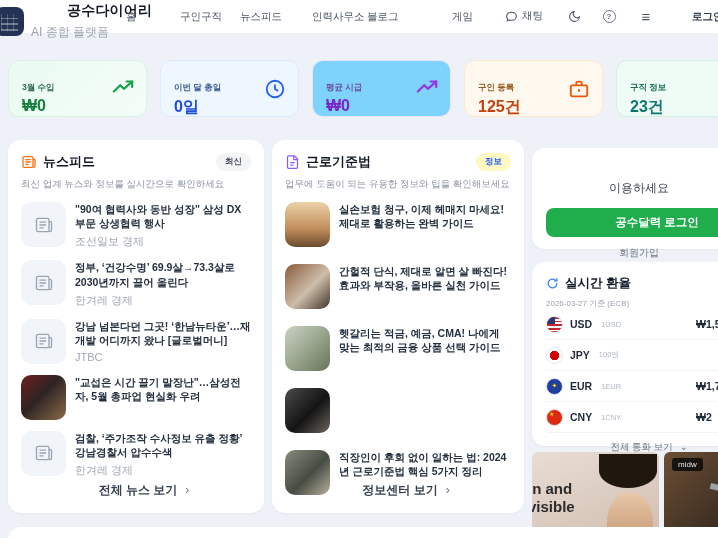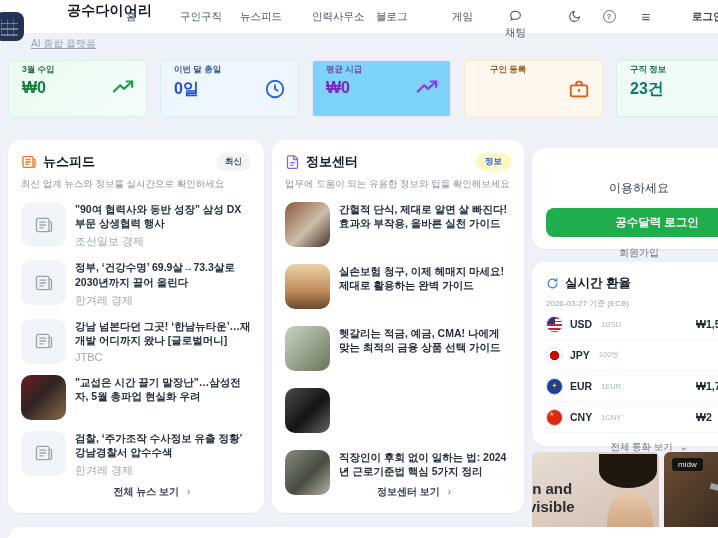--- a/index.html
+++ b/index.html
@@ -8,41 +8,41 @@
   .page { position:absolute; inset:0; }
 
   
   .nav { position:absolute; top:0; left:0; width:100%; height:34px; background:#ffffff; border-bottom:1px solid #eef0f4; }
   .logo { position:absolute; left:-5px; top:2px; display:flex; align-items:center; gap:7px; }
   .logo-icon { width:29px; height:29px; border-radius:8px; background:#243253;
     background-image:repeating-linear-gradient(0deg, rgba(255,255,255,.35) 0 1.5px, transparent 1.5px 6px),
                      repeating-linear-gradient(90deg, rgba(255,255,255,.22) 0 1.5px, transparent 1.5px 6px);
     background-size:17px 17px; background-repeat:no-repeat; background-position:6px 7px; }
   .logo-title { font-size:14px; font-weight:bold; color:#111827; letter-spacing:.2px;margin-left:36px; }
-  .logo-sub { font-size:10px; color:#9ca3af; margin-top:17px;text-decoration:underline; }
+  .logo-sub { font-size:12px; color:#9ca3af; margin-top:4px; }
   .nav-item { position:absolute; top:10px; font-size:10.5px; color:#4b5563; cursor:pointer; white-space:nowrap; }
-  .nav-item.chat { display:flex; align-items:center; gap:4px; top:9px;flex-direction:column; }
+  .nav-item.chat { display:flex; align-items:center; gap:4px; top:9px; }
   .nav-ico { position:absolute; top:8px; width:16px; height:16px; display:flex; align-items:center; justify-content:center; color:#6b7280; cursor:pointer; }
   .help-circle { width:13px; height:13px; border:1.2px solid #6b7280; border-radius:50%; font-size:8px; color:#6b7280; display:flex; align-items:center; justify-content:center; font-weight:bold; }
   .ham { font-size:15px; color:#4b5563; }
 
   
   .stats { position:absolute; top:60px; left:8px; display:flex; gap:13px; }
-  .stat { width:139px; height:57px; border-radius:3px; padding:3px 13px; position:relative; flex:none; }
+  .stat { width:139px; height:57px; border-radius:11px; padding:21px 13px; position:relative; flex:none; }
   .stat .lbl { font-size:8.5px; font-weight:bold; }
   .stat .val { font-size:16px; font-weight:bold; margin-top:3px; }
   .stat .ico { position:absolute; right:12px; top:17px; }
   .s-green  { background:linear-gradient(135deg,#eafbf1,#f4fdf8); border:1px solid #d8f3e3; }
   .s-green .lbl{ color:#2f6b4f; } .s-green .val{ color:#15803d; }
   .s-blue   { background:#eef6ff; border:1px solid #dcebfc; }
   .s-blue .lbl{ color:#3b5f8f; } .s-blue .val{ color:#1d4ed8; }
   .s-purple { background:#7dd3fc; border:1px solid #ece5fa; }
   .s-purple .lbl{ color:#6d4d9e; } .s-purple .val{ color:#7e22ce; }
   .s-orange { background:#fff8ee; border:1px solid #fbe9cf; }
-  .s-orange .lbl{ color:#9a5b1f;margin-left:12px; } .s-orange .val{ color:#c2410c; }
+  .s-orange .lbl{ color:#9a5b1f; } .s-orange .val{ color:#c2410c; }
   .s-teal   { background:#eefcf5; border:1px solid #d2f1e2; }
   .s-teal .lbl{ color:#1f6b5c; } .s-teal .val{ color:#0f766e; }
 
   
   .card { background:#fff; border-radius:13px; box-shadow:0 1px 2px rgba(30,41,59,.05); position:absolute; }
   .news-card { left:8px; top:140px; width:256px; height:373px; padding:13px 13px 8px; }
   .info-card { left:272px; top:140px; width:252px; height:373px; padding:13px 13px 8px; }
 
   .sec-head { display:flex; align-items:center; gap:6px; }
   .sec-title { font-size:13px; font-weight:bold; color:#111827; }
@@ -52,21 +52,21 @@
   .sec-sub { font-size:9.5px; color:#8b93a1; margin-top:7px; }
 
   .feed { margin-top:11px; }
   .row { display:flex; gap:9px; margin-bottom:11px; cursor:pointer; }
   .thumb { width:45px; height:45px; border-radius:10px; flex:none; background:#f1f4f8; display:flex; align-items:center; justify-content:center; color:#b6bec9; overflow:hidden; }
   .row-txt { min-width:0; }
   .row-title { font-size:10.5px; font-weight:bold; color:#253041; line-height:1.35;
     display:-webkit-box; -webkit-line-clamp:2; -webkit-box-orient:vertical; overflow:hidden; max-height:29px; }
   .row-src { font-size:11px; color:#a1a8b3; margin-top:4px; }
   .info-card .row { margin-bottom:17px; }
-  .see-all { position:absolute; bottom:14px; left:16px; width:100%; text-align:center; font-size:10px; color:#374151; font-weight:bold; cursor:pointer; }
+  .see-all { position:absolute; bottom:14px; left:8px; width:100%; text-align:center; font-size:12px; color:#374151; font-weight:bold; cursor:pointer; }
   .see-all .chev { color:#6b7280; margin-left:8px; font-weight:normal; }
 
   
   .ph-crowd  { background:linear-gradient(135deg,#6e2020 0%,#2e2423 45%,#8a6a4a 100%); }
   .ph-desk   { background:linear-gradient(135deg,#8a5a3b 0%,#cdbda9 55%,#41332a 100%); }
   .ph-beach  { background:linear-gradient(180deg,#ecd2a8 0%,#c08c5a 60%,#6b4a30 100%); }
   .ph-dollar { background:linear-gradient(135deg,#ccd2c6 0%,#93a289 55%,#66745c 100%); }
   .ph-camera { background:linear-gradient(135deg,#4b4b4b 0%,#141414 55%,#6a655e 100%); }
   .ph-worker { background:linear-gradient(135deg,#858c7d 0%,#474c42 55%,#b7b1a2 100%); }
 
@@ -119,21 +119,21 @@
       <div class="logo-icon"></div>
       <div class="logo-text">
         <div class="logo-title">공수다이어리</div>
         <div class="logo-sub">AI 종합 플랫폼</div>
       </div>
     </div>
     <span class="nav-item" style="left:126px">홈</span>
     <span class="nav-item" style="left:180px">구인구직</span>
     <span class="nav-item" style="left:240px">뉴스피드</span>
     <span class="nav-item" style="left:312px">인력사무소</span>
-    <span class="nav-item" style="left:376px">블로그</span>
+    <span class="nav-item" style="left:367px">블로그</span>
     <span class="nav-item" style="left:452px">게임</span>
     <span class="nav-item chat" style="left:505px">
       <span>
         <svg width="13" height="13" viewBox="0 0 24 24" fill="none" stroke="#4b5563" stroke-width="2">
           <path d="M21 11.5c0 4.1-4 7.5-9 7.5-1 0-2-.14-2.9-.4L4 20l1.1-3.3C3.8 15.4 3 13.5 3 11.5 3 7.4 7 4 12 4s9 3.4 9 7.5z"></path>
         </svg>
       </span>
       <span>채팅</span>
     </span>
     <span class="nav-ico" style="left:566px">
@@ -174,20 +174,21 @@
       <div class="val">₩0</div>
       <span class="ico">
         <svg width="22" height="18" viewBox="0 0 24 18" fill="none" stroke="#9333ea" stroke-width="2.4" stroke-linecap="round" stroke-linejoin="round">
           <path d="M2 14 L9 7 L13 11 L22 3"></path>
             <path d="M16 3 H22 V9"></path>
         </svg>
       </span>
     </div>
     <div class="stat s-orange">
       <div class="lbl">구인 등록</div>
+      <div class="val">125건</div>
       <span class="ico">
         <svg width="22" height="22" viewBox="0 0 24 24" fill="none" stroke="#ea580c" stroke-width="2">
           <rect x="3" y="8" width="18" height="12" rx="2"></rect>
             <path d="M9 8V6a2 2 0 0 1 2-2h2a2 2 0 0 1 2 2v2"></path>
             <path d="M12 12v3"></path>
         </svg>
       </span>
     </div>
     <div class="stat s-teal">
       <div class="lbl">구직 정보</div>
@@ -276,36 +277,36 @@
 
   <div class="card info-card">
     <div class="sec-head">
       <span>
         <svg width="15" height="16" viewBox="0 0 24 24" fill="none" stroke="#8b5cf6" stroke-width="2">
           <path d="M6 2h9l5 5v13a2 2 0 0 1-2 2H6a2 2 0 0 1-2-2V4a2 2 0 0 1 2-2z"></path>
             <path d="M14 2v6h6"></path>
             <path d="M8.5 13h7M8.5 17h5"></path>
         </svg>
       </span>
-      <span class="sec-title">정보센터</span>
+      <span class="sec-title">근로기준법</span>
       <span class="badge badge-blue">정보</span>
     </div>
     <div class="sec-sub">업무에 도움이 되는 유용한 정보와 팁을 확인해보세요</div>
 
     <div class="feed">
       <div class="row">
+        <div class="thumb ph-beach"></div>
+        <div class="row-txt">
+            <div class="row-title">실손보험 청구, 이제 헤매지 마세요! 제대로 활용하는 완벽 가이드</div>
+          </div>
+      </div>
+      <div class="row">
         <div class="thumb ph-desk"></div>
         <div class="row-txt">
             <div class="row-title">간헐적 단식, 제대로 알면 살 빠진다! 효과와 부작용, 올바른 실천 가이드</div>
-          </div>
-      </div>
-      <div class="row">
-        <div class="thumb ph-beach"></div>
-        <div class="row-txt">
-            <div class="row-title">실손보험 청구, 이제 헤매지 마세요! 제대로 활용하는 완벽 가이드</div>
           </div>
       </div>
       <div class="row">
         <div class="thumb ph-dollar"></div>
         <div class="row-txt">
             <div class="row-title">헷갈리는 적금, 예금, CMA! 나에게 맞는 최적의 금융 상품 선택 가이드</div>
           </div>
       </div>
       <div class="row">
         <div class="thumb ph-camera"></div>

